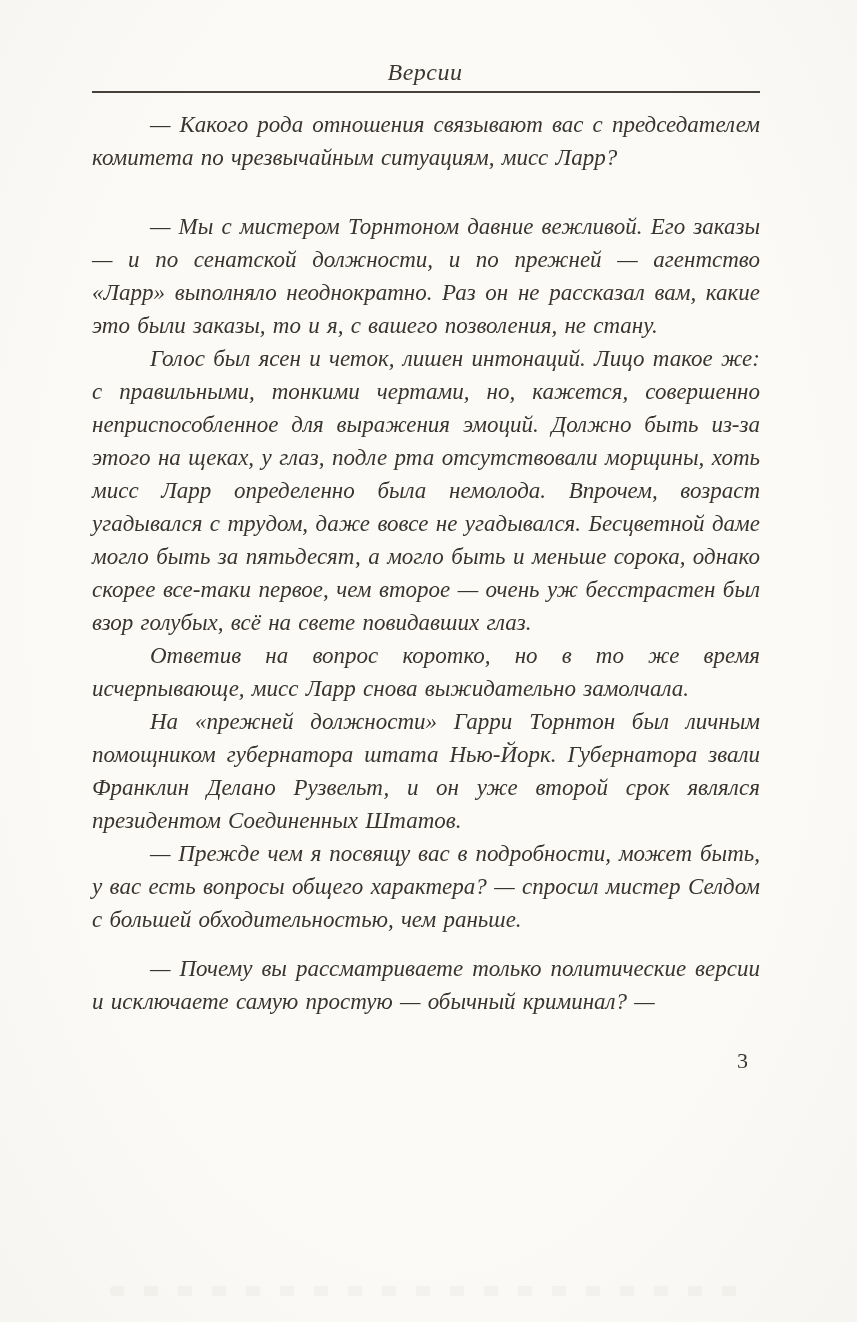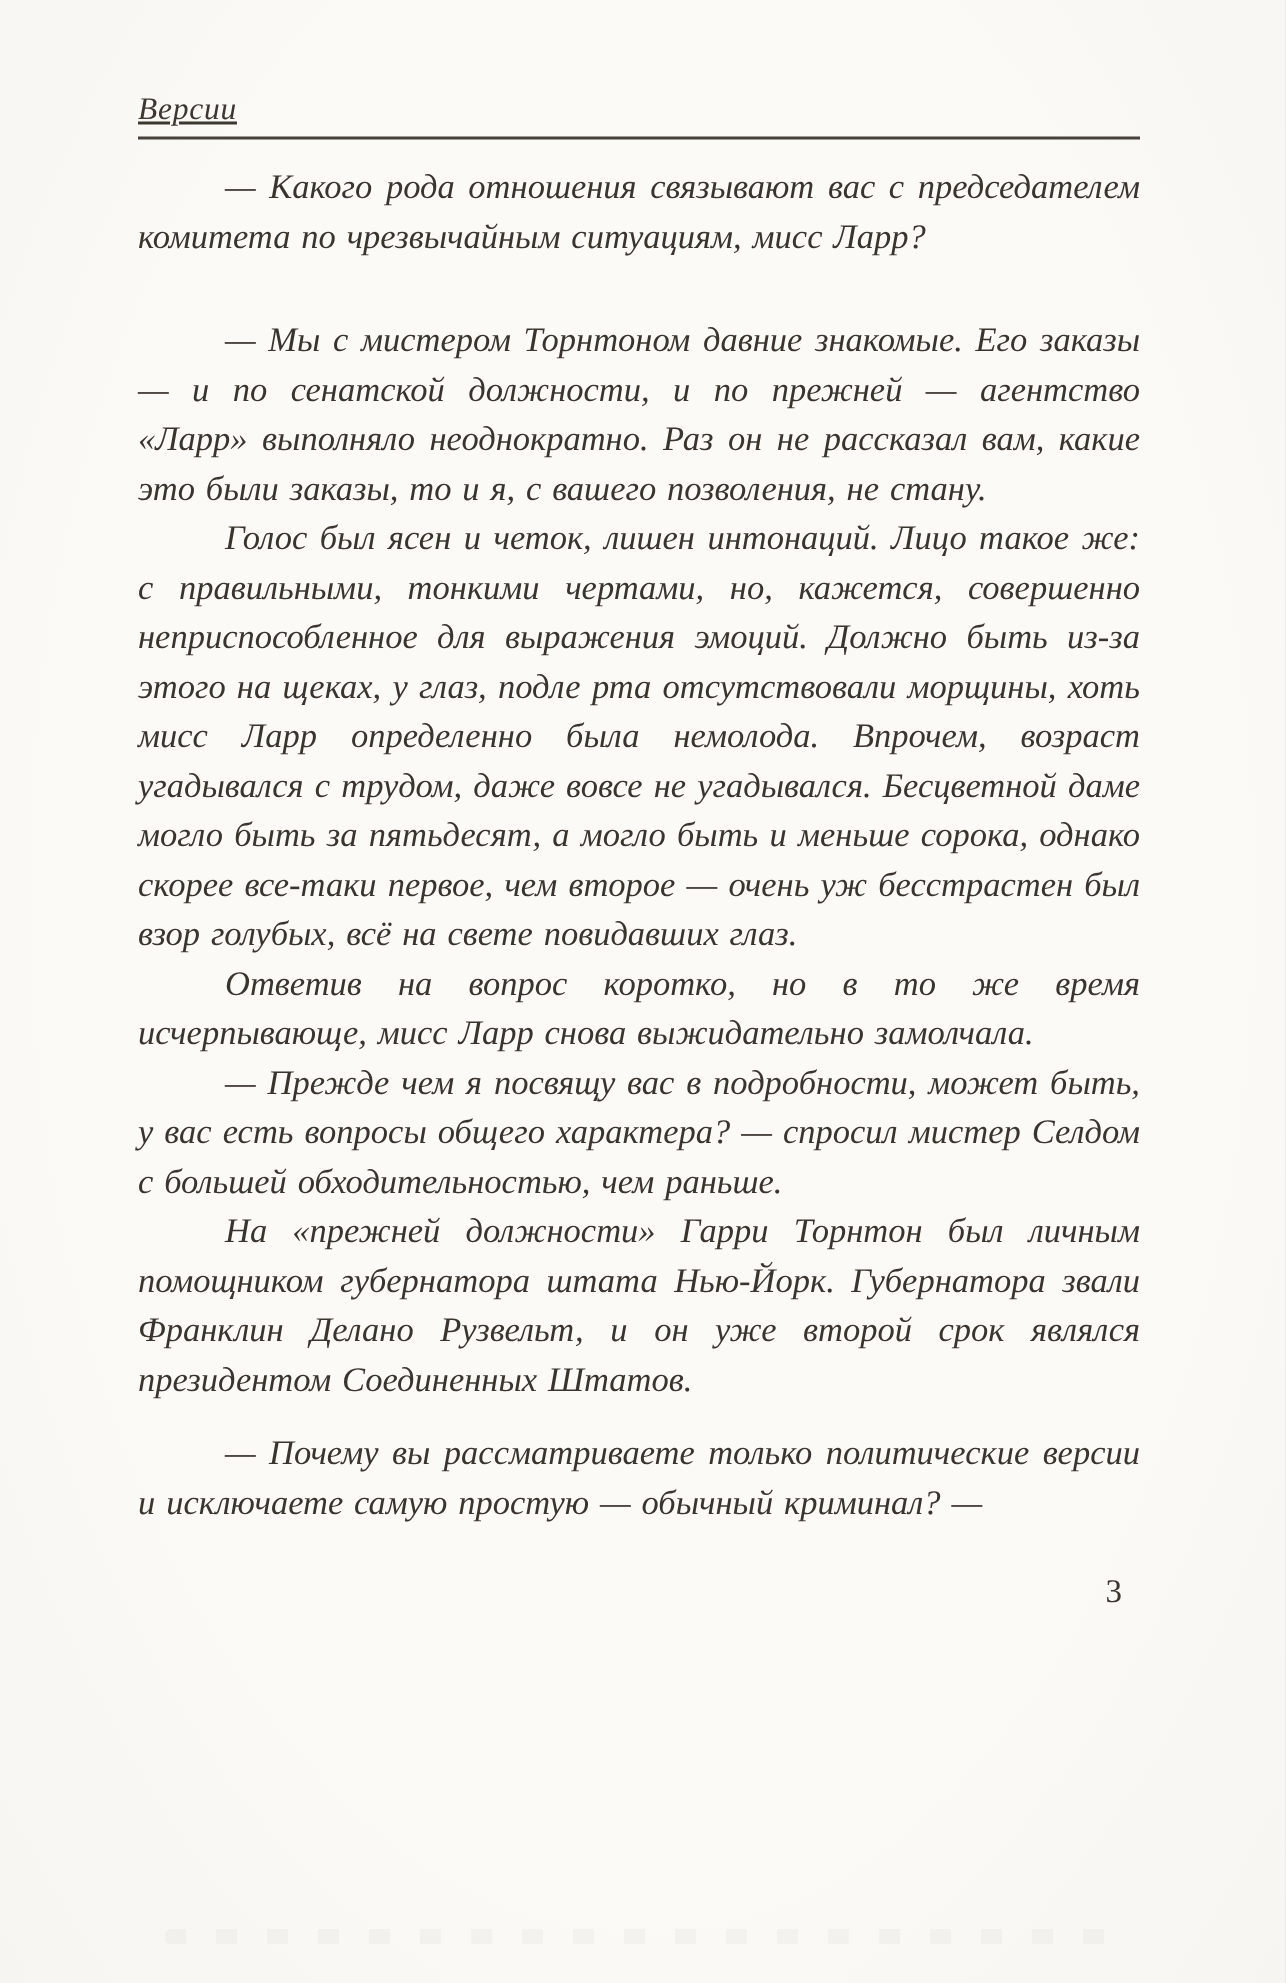--- a/index.html
+++ b/index.html
@@ -28,28 +28,27 @@
     width: 640px;
     height: 10px;
     background: repeating-linear-gradient(
       90deg,
       rgba(180,178,170,0.10) 0 14px,
       rgba(0,0,0,0) 14px 34px
     );
     border-radius: 4px;
   }
   .running-head {
-    text-align: left;
+    text-align: center;
     font-style: italic;
-    font-size: 21px;
+    font-size: 24px;
     line-height: 28px;
     letter-spacing: 0.5px;
     color: #3c3831;
     padding-right: 2px;
-    text-decoration: underline;
   }
   .header-rule {
     margin-top: 5px;
     border: 0;
     border-top: 2px solid var(--color-rule, #46413a);
     height: 0;
   }
   .body-text {
     margin-top: 15px;
   }
@@ -97,25 +96,25 @@
     <hr class="header-rule">
   </header>
 
   <main class="body-text">
 
     <p class="para">— Какого рода отношения связывают вас с председателем комитета по чрезвычайным ситуациям, мисс Ларр?</p>
 
 
     <div class="after-heading-gap"></div>
 
-    <p class="para">— Мы с мистером Торнтоном давние знакомые. Его заказы — и по сенатской должности, и по прежней — агентство «Ларр» выполняло неоднократно. Раз он не рассказал вам, какие это были заказы, то и я, с вашего позволения, не стану.</p>
+    <p class="para">— Мы с мистером Торнтоном давние вежливой. Его заказы — и по сенатской должности, и по прежней — агентство «Ларр» выполняло неоднократно. Раз он не рассказал вам, какие это были заказы, то и я, с вашего позволения, не стану.</p>
     <p class="para">Голос был ясен и четок, лишен интонаций. Лицо такое же: с правильными, тонкими чертами, но, кажется, совершенно неприспособленное для выражения эмоций. Должно быть из-за этого на щеках, у глаз, подле рта отсутствовали морщины, хоть мисс Ларр определенно была немолода. Впрочем, возраст угадывался с трудом, даже вовсе не угадывался. Бесцветной даме могло быть за пятьдесят, а могло быть и меньше сорока, однако скорее все-таки первое, чем второе — очень уж бесстрастен был взор голубых, всё на свете повидавших глаз.</p>
     <p class="para">Ответив на вопрос коротко, но в то же время исчерпывающе, мисс Ларр снова выжидательно замолчала.</p>
+    <p class="para">На «прежней должности» Гарри Торнтон был личным помощником губернатора штата Нью-Йорк. Губернатора звали Франклин Делано Рузвельт, и он уже второй срок являлся президентом Соединенных Штатов.</p>
     <p class="para">— Прежде чем я посвящу вас в подробности, может быть, у вас есть вопросы общего характера? — спросил мистер Селдом с большей обходительностью, чем раньше.</p>
-    <p class="para">На «прежней должности» Гарри Торнтон был личным помощником губернатора штата Нью-Йорк. Губернатора звали Франклин Делано Рузвельт, и он уже второй срок являлся президентом Соединенных Штатов.</p>
     <p class="para last">— Почему вы рассматриваете только политические версии и исключаете самую простую — обычный криминал? —</p>
 
   </main>
 
   <footer>
     <div class="page-number">3</div>
   </footer>
 
   <div class="scan-edge"></div>
 

